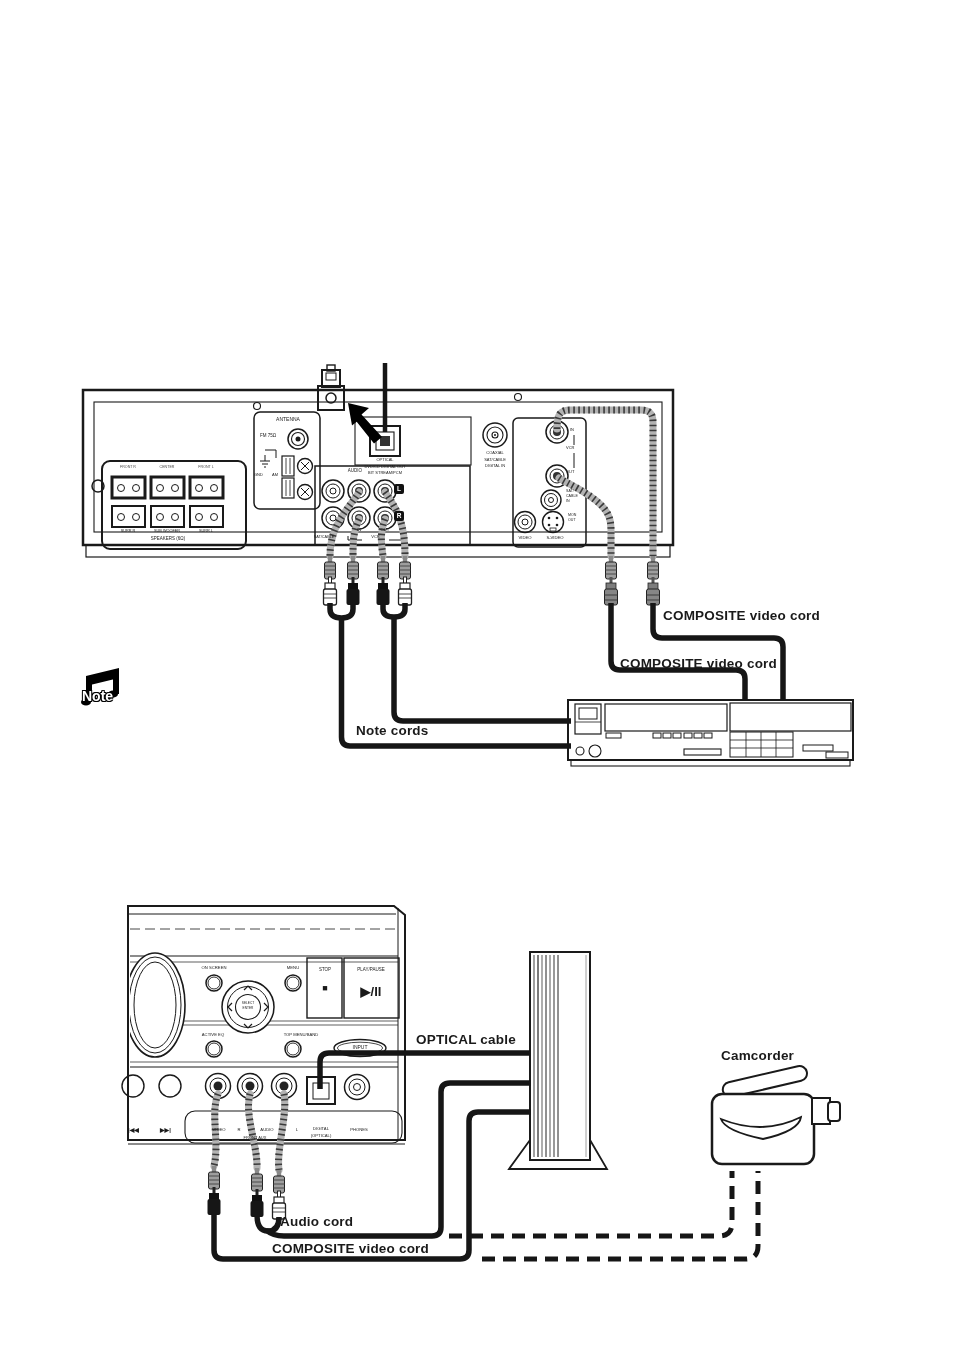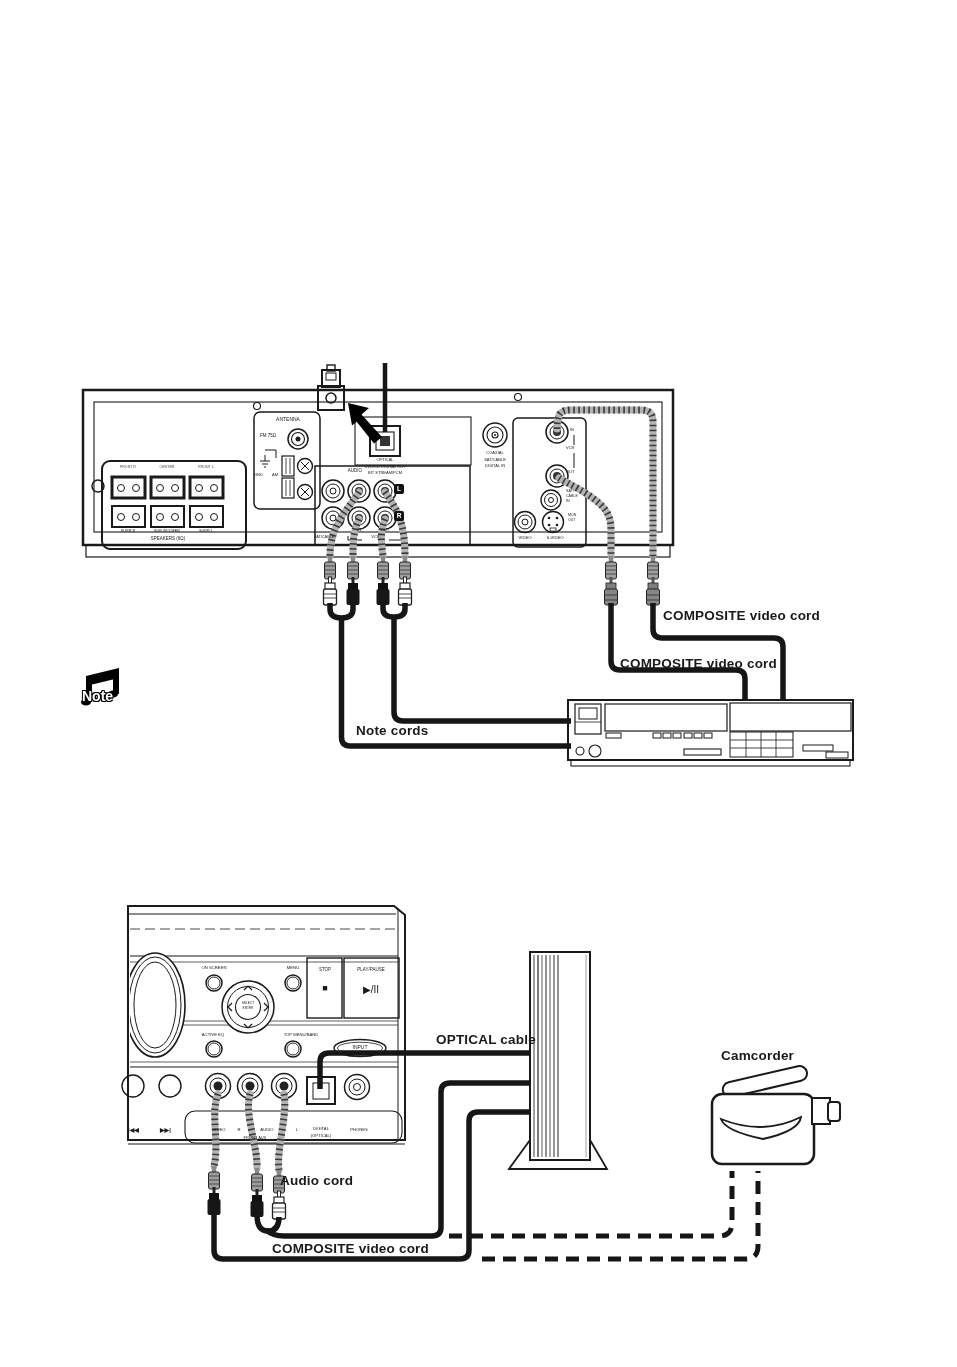--- a/index.html
+++ b/index.html
@@ -5,21 +5,21 @@
   html,body{margin:0;padding:0;background:#fff;}
   .canvas{position:relative;width:957px;height:1367px;background:#fff;overflow:hidden;
           font-family:"Liberation Sans",sans-serif;color:#1a1a1a;margin-left:8px;}
   svg{position:absolute;left:0;top:0;}
   .lbl{position:absolute;line-height:1;white-space:nowrap;color:#1a1a1a;
        font-family:"Liberation Sans",sans-serif;}
   .c{transform:translateX(-50%);}
   .big{font-weight:bold;font-size:13.5px;letter-spacing:.2px;}
   .t32{font-size:3.2px}.t36{font-size:3.6px}.t38{font-size:3.8px}.t4{font-size:4px}
   .t42{font-size:4.2px}.t45{font-size:4.5px}.t5{font-size:5px}.t6{font-size:6px;font-weight:bold}
-  .t8{font-size:10px;font-weight:normal}.t9{font-size:9px}
+  .t8{font-size:13px;font-weight:bold}.t9{font-size:9px}
   .dim{color:#444}
   .badge{position:absolute;width:10px;height:10px;background:#111;color:#fff;border-radius:2px;
          font-size:6.5px;text-align:center;line-height:10px;font-weight:bold;}
   .noteword{position:absolute;font-size:14px;font-weight:bold;color:#fff;
     text-shadow:-1px -1px 0 #000,1px -1px 0 #000,-1px 1px 0 #000,1px 1px 0 #000,0 1px 0 #000,0 -1px 0 #000;}
   
   .ln{stroke:#1a1a1a;fill:none}
   .fw{fill:#fff;stroke:#1a1a1a}
   .cg{fill:none;stroke:#b3b3b3;stroke-width:7;stroke-linecap:round}
   .cs{fill:none;stroke:#3a3a3a;stroke-width:7;stroke-dasharray:1.6 3.4}
@@ -462,18 +462,18 @@
 <div class="lbl t6" style="left:152px;top:1127px">▶▶|</div>
 <div class="lbl c t42" style="left:211px;top:1128px">VIDEO</div>
 <div class="lbl c t42" style="left:231px;top:1128px">R</div>
 <div class="lbl c t42" style="left:259px;top:1128px">AUDIO</div>
 <div class="lbl c t42" style="left:289px;top:1128px">L</div>
 <div class="lbl c t42" style="left:313px;top:1127px">DIGITAL</div>
 <div class="lbl c t42" style="left:313px;top:1134px">(OPTICAL)</div>
 <div class="lbl c t42" style="left:351px;top:1128px">PHONES</div>
 <div class="lbl c t4" style="left:247px;top:1136px">FRONT AUX</div>
 
-<div class="lbl big" style="left:428px;top:1033px">OPTICAL cable</div>
-<div class="lbl big" style="left:272px;top:1174px">Audio cord</div>
+<div class="lbl big" style="left:408px;top:1033px">OPTICAL cable</div>
+<div class="lbl big" style="left:272px;top:1215px">Audio cord</div>
 <div class="lbl big" style="left:264px;top:1242px">COMPOSITE video cord</div>
 <div class="lbl big" style="left:713px;top:1049px">Camcorder</div>
 
 </div>
 
 </body></html>

